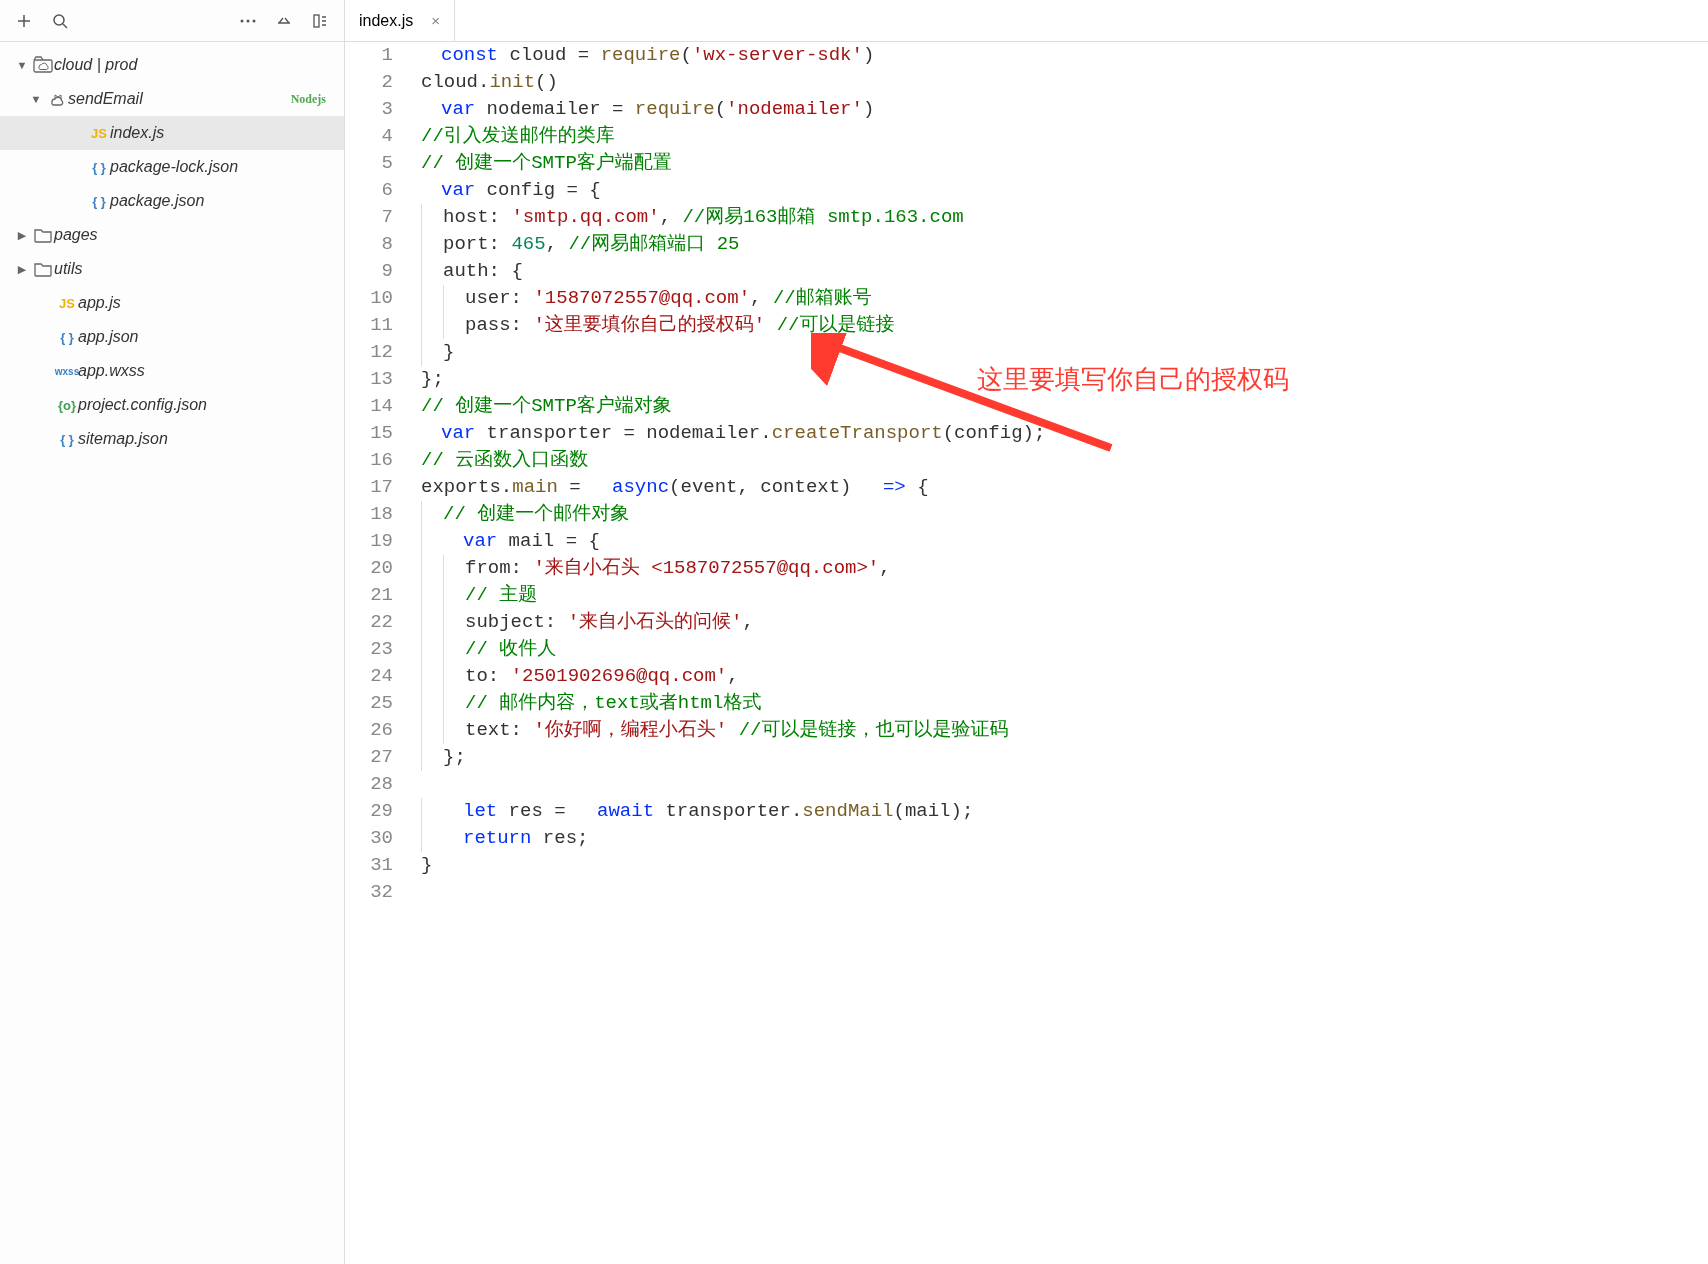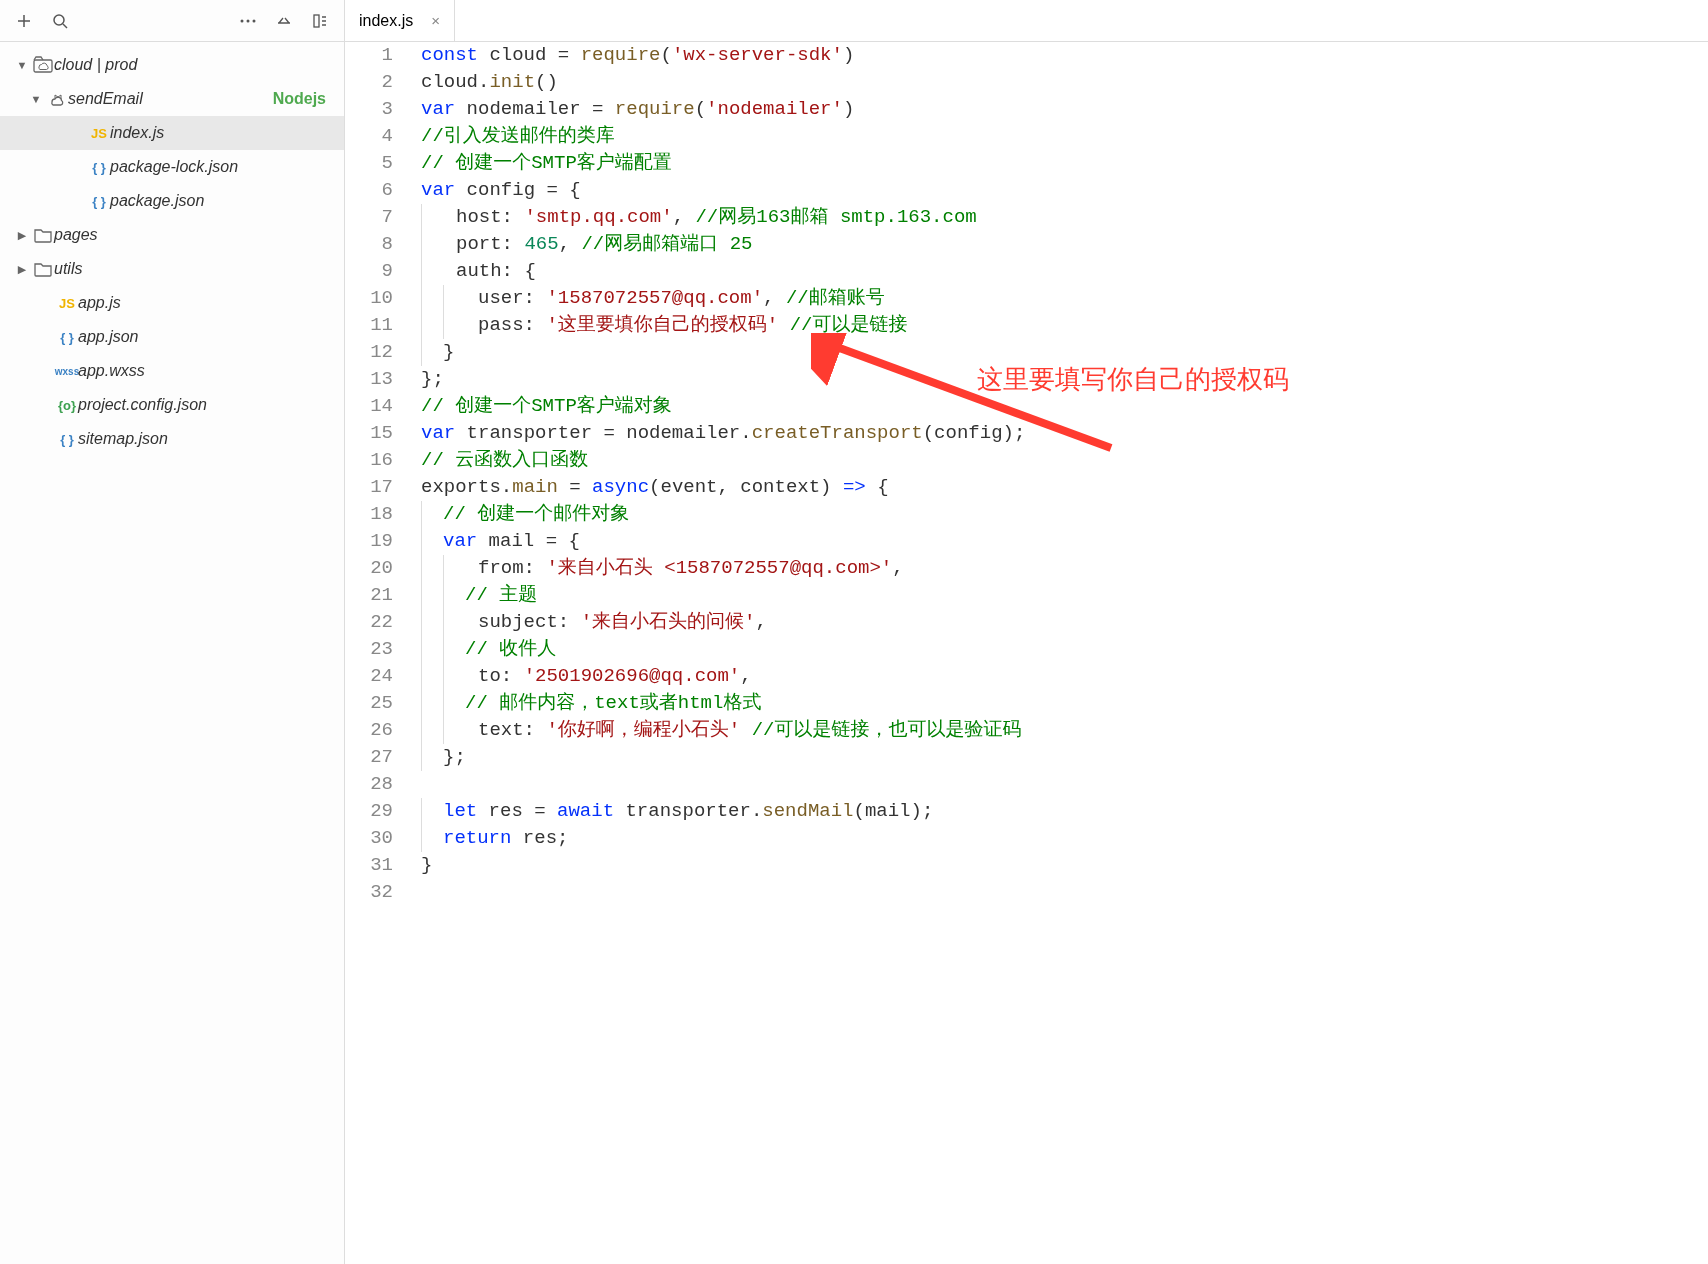--- a/index.html
+++ b/index.html
@@ -67,25 +67,26 @@
   align-items: center;
   justify-content: center;
   font-size: 12px;
 }
 .icon-js { color: #f0b400; font-weight: bold; font-size: 13px;}
 .icon-json-blue { color: #3b82c4; font-weight: bold; font-size: 13px;}
 .icon-json-green { color: #3ca04f; font-weight: bold; font-size: 13px;}
 .icon-wxss { color: #3b82c4; font-size: 10px; font-weight: bold; }
 .label { color: #333; font-style: italic; }
 .badge {
-  font-size: 16px;
+  font-size: 12px;
   color: #4fa94f;
   font-weight: bold;
   margin-left: auto;
   padding-right: 8px;
+  font-family: Liberation Serif, serif;
 }
 .editor-area {
   flex: 1;
   display: flex;
   flex-direction: column;
   position: relative;
 }
 .tab-bar {
   height: 42px;
   display: flex;
@@ -134,28 +135,28 @@
   height: 27px;
   line-height: 27px;
   white-space: pre;
 }
 .guide {
   display: inline-block;
   border-left: 1px solid #ddd;
   height: 27px;
   vertical-align: top;
 }
-.tok-kw { color: #0431fa; }
+.tok-kw { color: #0431fa; margin-left: 20px; }
 .tok-ident { color: #333; }
 .tok-punct { color: #333; }
 .tok-str { color: #a31515; }
 .tok-num { color: #098658; }
 .tok-comment { color: #008000; }
 .tok-func { color: #795e26; }
-.tok-prop { color: #333; margin-left: 13px; }
+.tok-prop { color: #333; }
 .annotation {
   position: absolute;
   top: 320px;
   left: 566px;
   color: #ff3b30;
   font-size: 26px;
   font-family: -apple-system, sans-serif;
   pointer-events: none;
   z-index: 10;
 }

